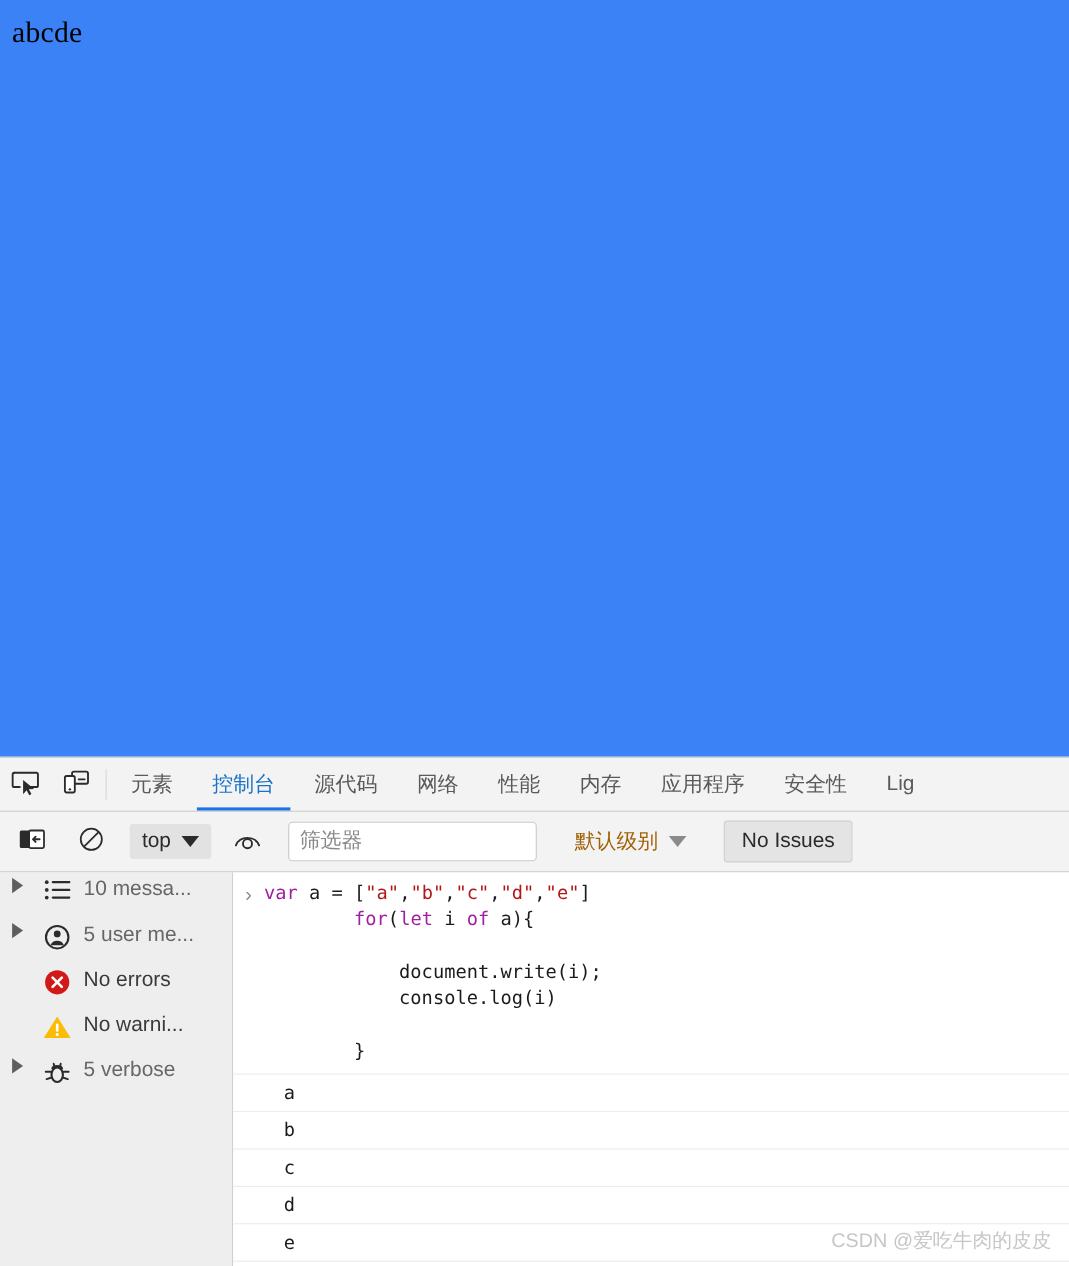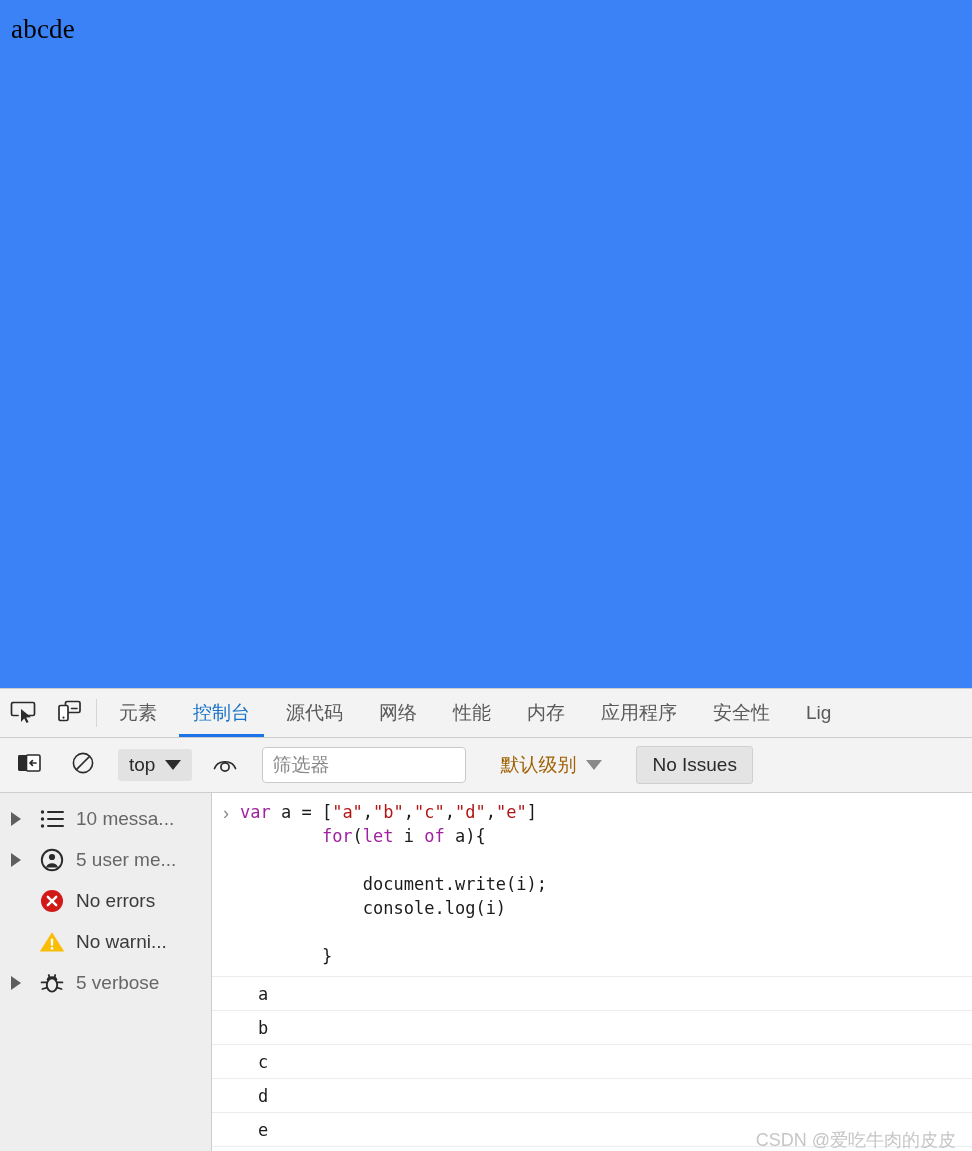--- a/index.html
+++ b/index.html
@@ -135,21 +135,21 @@
   }
   .caret {
     width: 0;
     height: 0;
     border-left: 8px solid transparent;
     border-right: 8px solid transparent;
     border-top: 10px solid #2b2b2b;
     flex: 0 0 auto;
   }
   .filter-input {
-    width: 204px;
+    width: 226px;
     height: 36px;
     background: #ffffff;
     border: 1px solid #c9c9c9;
     border-radius: 4px;
     font-size: 19px;
     color: #2a2a2a;
     font-family: "Liberation Sans", sans-serif;
     padding: 0 9px;
     margin-left: 4px;
     box-sizing: border-box;
@@ -195,21 +195,21 @@
     min-width: 212px;
     background: #eeeeee;
     border-right: 1px solid #cdcdcd;
     padding-top: 5px;
     box-sizing: border-box;
     overflow: hidden;
   }
   .side-row {
     height: 41px;
     display: flex;
-    align-items: center;
+    align-items: flex-start;
     cursor: pointer;
     padding-left: 0;
     box-sizing: border-box;
   }
   .side-row.selected {
     background: #0b6ec8;
   }
   .side-arrow {
     width: 32px;
     display: flex;
@@ -285,21 +285,21 @@
   }
   .out-row .val {
     font-family: "DejaVu Sans Mono", "Liberation Mono", monospace;
     font-size: 17px;
     color: #1b1b1b;
   }
 
   .watermark {
     position: absolute;
     right: 16px;
-    bottom: 0;
+    bottom: 12px;
     font-size: 18px;
     color: #c6c6c6;
     font-family: "Liberation Sans", sans-serif;
     white-space: nowrap;
     pointer-events: none;
     margin-left: 32px;
   }
 </style>
 </head>
 <body>

